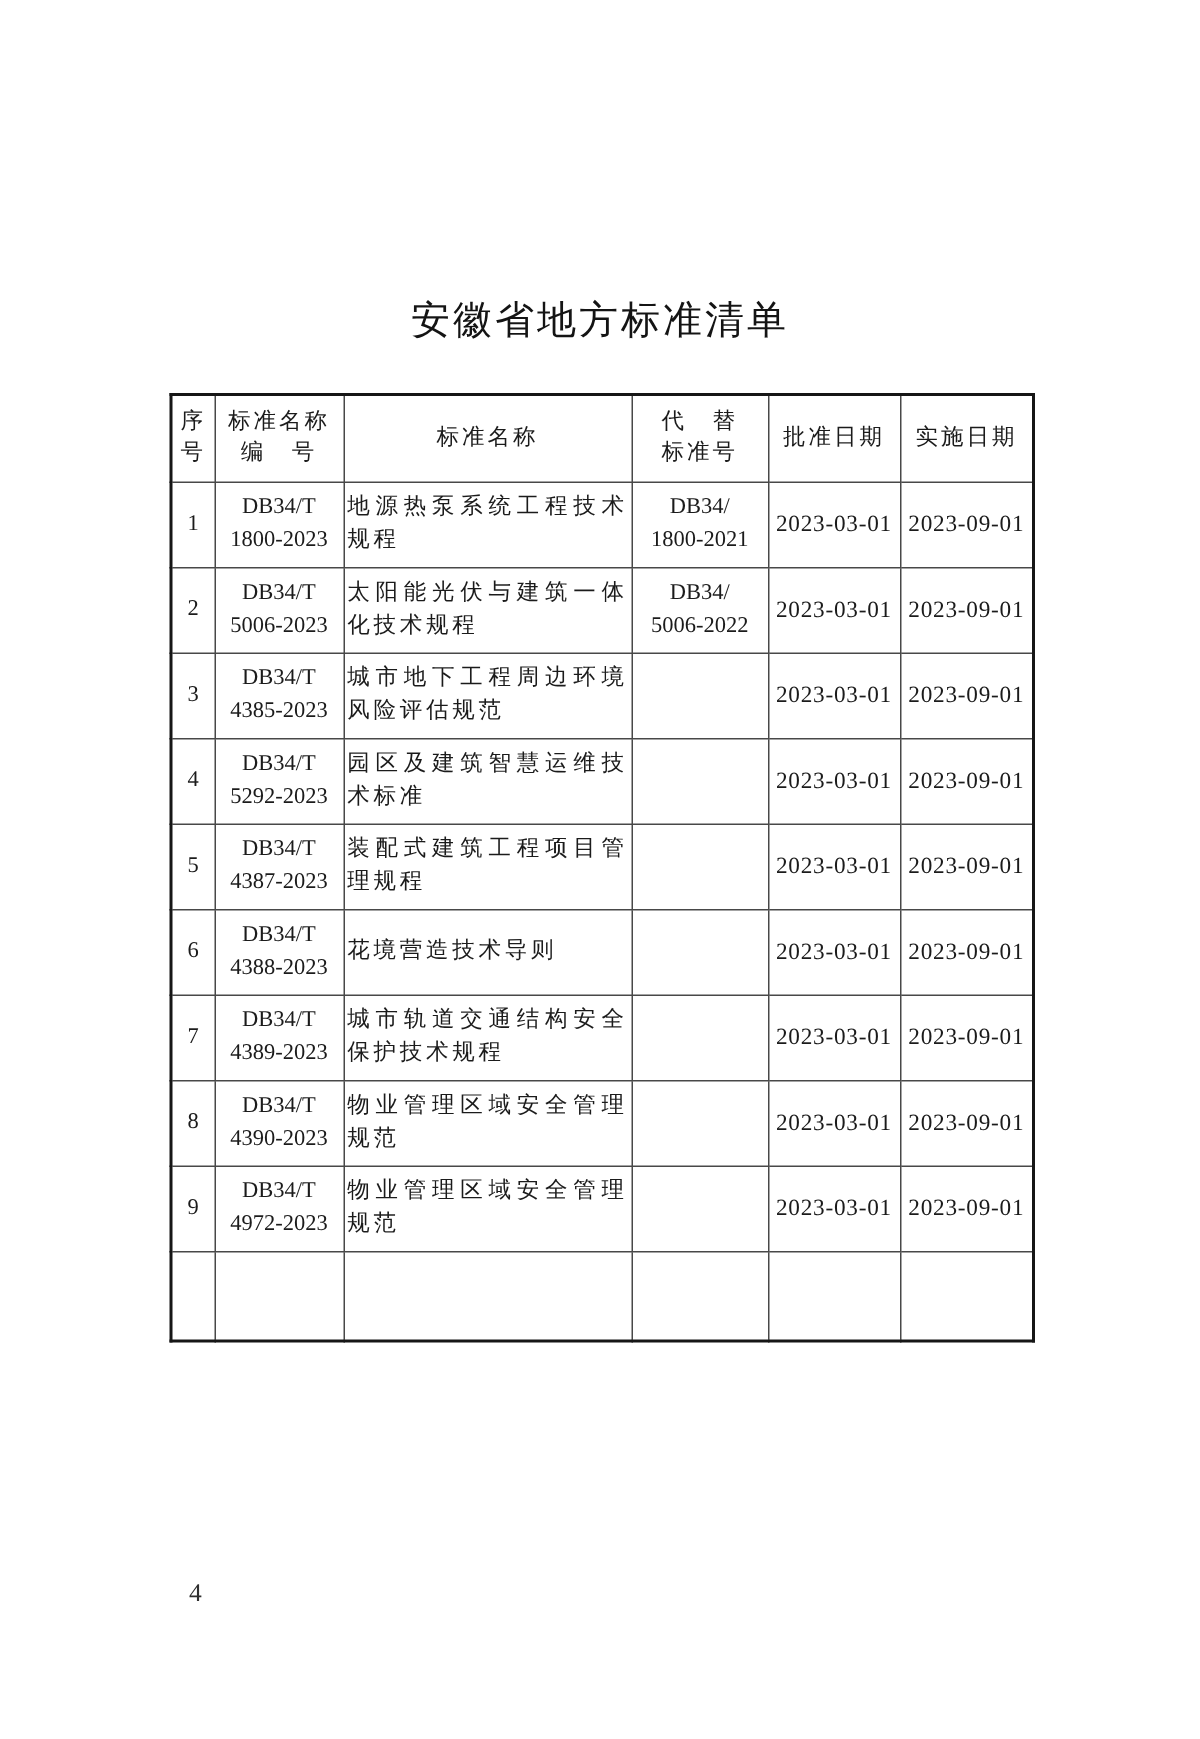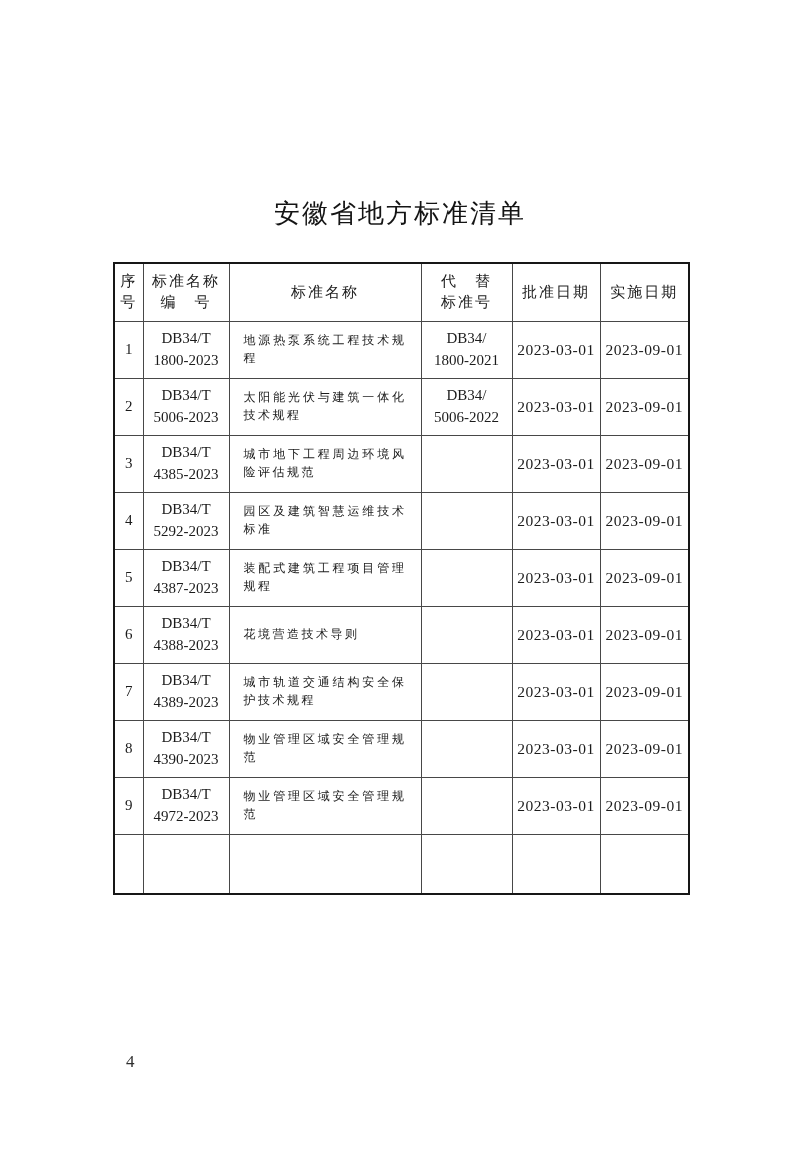--- a/index.html
+++ b/index.html
@@ -48,24 +48,25 @@
     overflow: hidden;
   }
   .std-table tr.header-row { height: 58px; }
   .std-table tr.data-row   { height: 57px; }
   .std-table tr.empty-row  { height: 60px; }
   .std-table th .hline { display: block; letter-spacing: 2px; line-height: 1.4; }
   .cell-2line span { display: block; line-height: 1.45; }
   td.name-cell {
     text-align: justify;
     text-justify: inter-character;
-    padding: 0 14px;
-    font-size: 12px;
+    padding: 0 2px;
+    font-size: 15px;
     letter-spacing: 2.5px;
     line-height: 1.42;
+    font-family: Liberation Mono, monospace;
   }
   td.date-cell {
     font-size: 15.5px;
     letter-spacing: 0.5px;
   }
   .page-number {
     position: absolute;
     left: 126px;
     top: 1052px;
     font-size: 17px;

